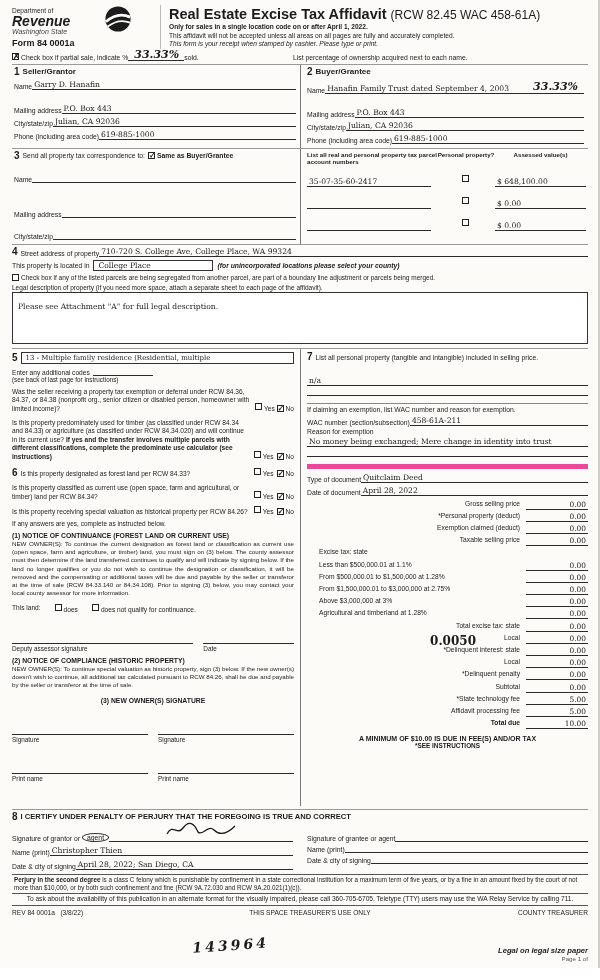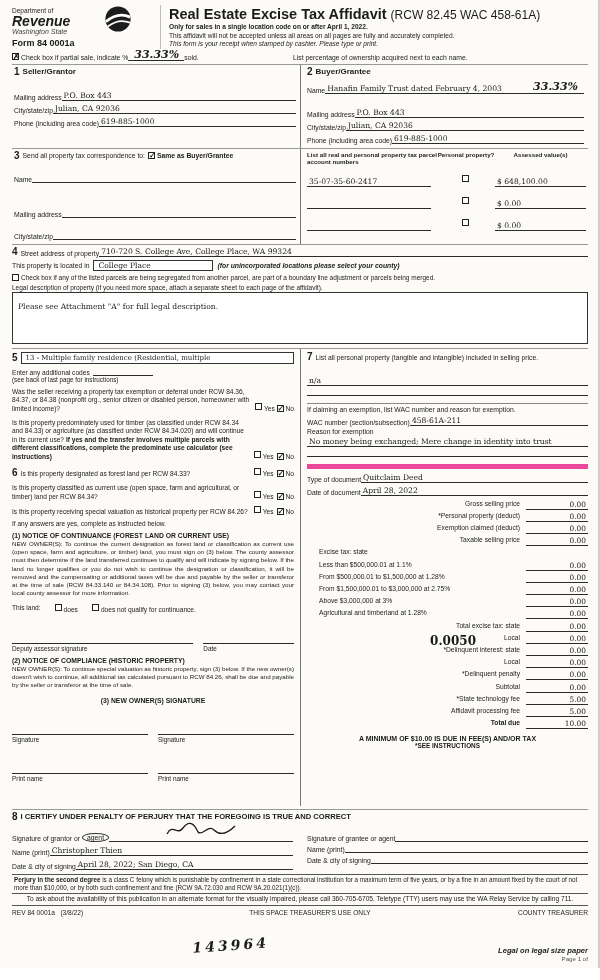--- a/index.html
+++ b/index.html
@@ -122,41 +122,45 @@
     <span class="grow"></span>
     <span style="width:295px;">List percentage of ownership acquired next to each name.</span>
   </div>
 
   <div class="parties">
     <div class="party">
       <div class="row" style="align-items:center;">
           <span class="secnum">1</span>
           <span class="sectitle">Seller/Grantor</span>
         </div>
+      <div class="frow tight">
+          <span class="lbl">Name</span>
+          <span class="fill ul grow">Garry D. Hanafin</span>
+        </div>
       <div class="frow" style="margin-top:14px;">
           <span class="lbl">Mailing address</span>
           <span class="fill ul grow">P.O. Box 443</span>
         </div>
       <div class="frow tight">
           <span class="lbl">City/state/zip</span>
           <span class="fill ul grow">Julian, CA 92036</span>
         </div>
       <div class="frow tight">
           <span class="lbl">Phone (including area code)</span>
           <span class="fill ul grow">619-885-1000</span>
         </div>
     </div>
     <div class="party right">
       <div class="row" style="align-items:center;">
           <span class="secnum">2</span>
           <span class="sectitle">Buyer/Grantee</span>
         </div>
       <div class="frow tight">
           <span class="lbl">Name</span>
-          <span class="fill ul grow">Hanafin Family Trust dated February 4, 2003</span>
+          <span class="fill ul grow">Hanafin Family Trust dated September 4, 2003</span>
           <span class="hand ul" style="font-size:11px;padding:0 6px;">33.33%</span>
         </div>
       <div class="frow" style="margin-top:14px;">
           <span class="lbl">Mailing address</span>
           <span class="fill ul grow">P.O. Box 443</span>
         </div>
       <div class="frow tight">
           <span class="lbl">City/state/zip</span>
           <span class="fill ul grow">Julian, CA 92036</span>
         </div>

